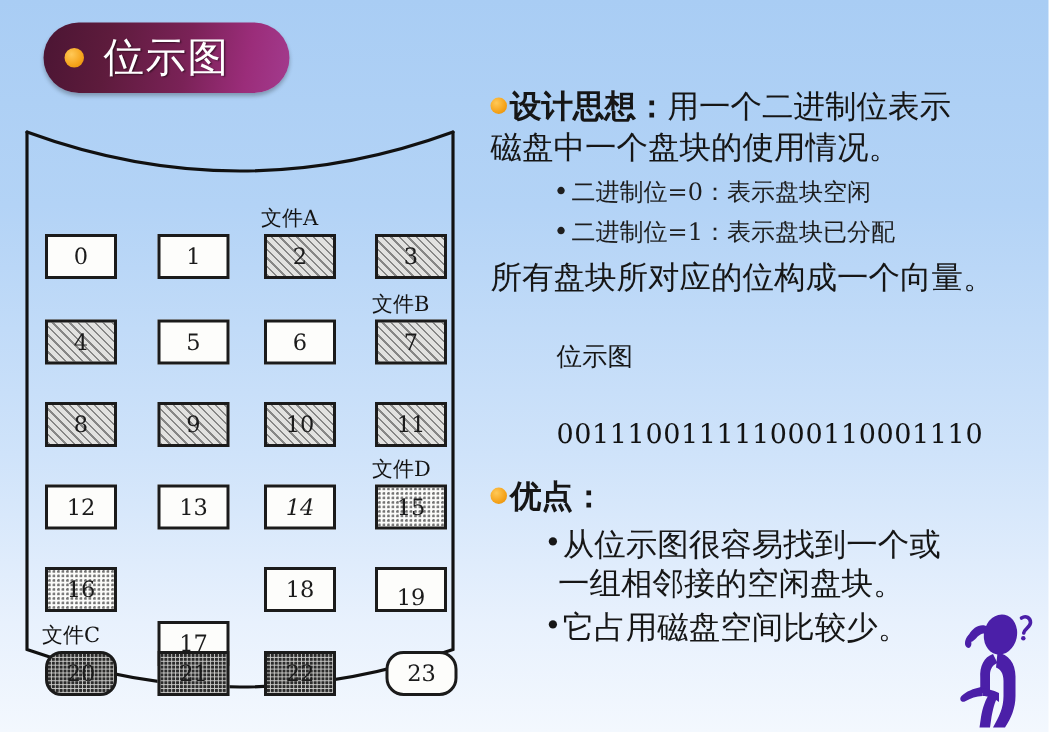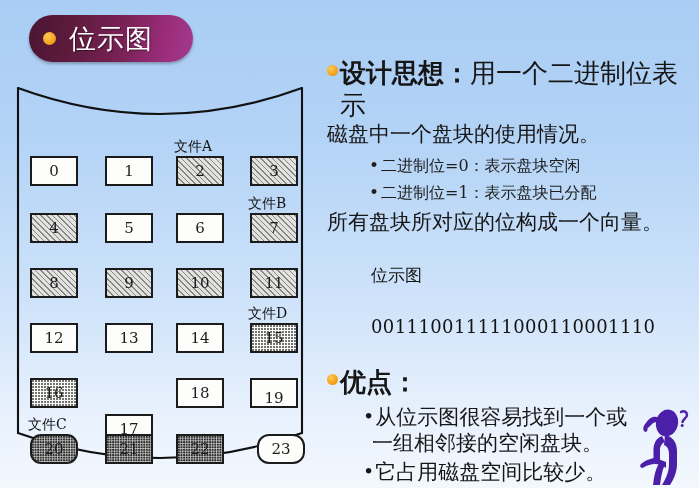--- a/index.html
+++ b/index.html
@@ -68,21 +68,21 @@
   
   #content { position:absolute; left:327px; top:58px; width:372px; height:430px; }
 
   .lv1 { display:flex; align-items:flex-start; }
   .bullet-orange {
     width:11px; height:11px; border-radius:50%; flex:0 0 auto; margin-top:7px;
     background:radial-gradient(circle at 36% 33%,#ffc957 0%,#f5a31b 58%,#df8a05 100%);
   }
   .lv1-text {
     font-family:"DejaVu Serif","Liberation Serif",serif;
-    font-size:26px; color:#161616; line-height:1.22; margin-left:2px;
+    font-size:21px; color:#161616; line-height:1.22; margin-left:2px;
   }
   .lv1-text b { font-weight:700; }
 
   .wrapline {
     font-family:"DejaVu Serif","Liberation Serif",serif;
     font-size:21px; color:#161616; line-height:1.22;
   }
 
   .lv2 {
     font-family:"DejaVu Serif","Liberation Serif",serif;
@@ -159,21 +159,21 @@
       </div>
       <div class="blk hatch" style="left: 250px; top: 190px;">
         <span>11</span>
       </div>
       <div class="blk free" style="left: 30px; top: 245px;">
         <span>12</span>
       </div>
       <div class="blk free" style="left: 105px; top: 245px;">
         <span>13</span>
       </div>
-      <div class="blk free" style="left: 176px; top: 245px;">
+      <div class="blk free" style="left: 176px; top: 245px; font-style: italic;">
         <span>14</span>
       </div>
       <div class="blk dot-light" style="left: 250px; top: 245px;">
         <span>15</span>
       </div>
       <div class="blk dot-light" style="left: 30px; top: 300px;">
         <span>16</span>
       </div>
       <div class="blk free" style="left: 105px; top: 300px; margin-top: 36px;">
         <span>17</span>
@@ -225,21 +225,21 @@
     <span class="d">•</span>
     <span>二进制位=1：表示盘块已分配</span>
   </div>
 
   <div class="wrapline" style="margin-top:6px;">所有盘块所对应的位构成一个向量。</div>
 
   <div class="plainline" style="margin-top:30px;">位示图</div>
 
   <div class="bitstring" style="margin-top:30px;">001110011111000110001110</div>
 
-  <div class="lv1" style="margin-top:30px;">
+  <div class="lv1" style="margin-top:18px;">
     <span class="bullet-orange"></span>
     <div class="lv1-text">
       <b>优点：</b>
     </div>
   </div>
 
   <div class="lv2b" style="margin-top:6px;">
     <span class="d">•</span>
     <span>从位示图很容易找到一个或</span>
   </div>

